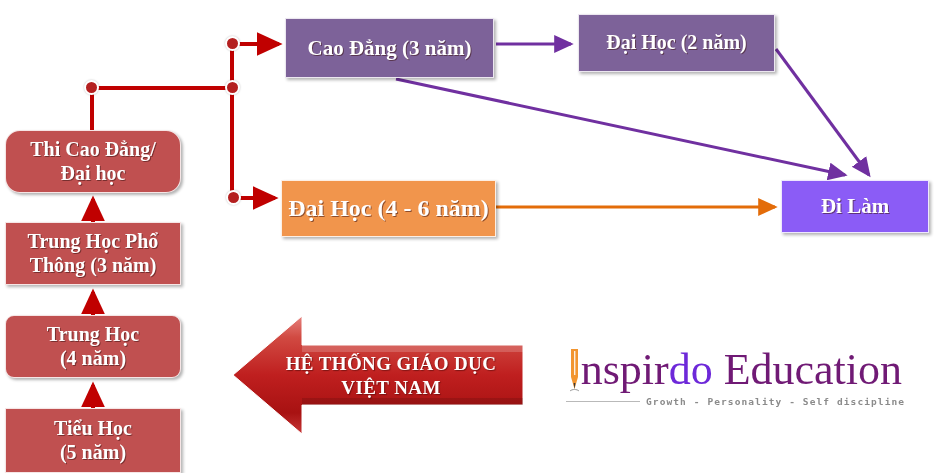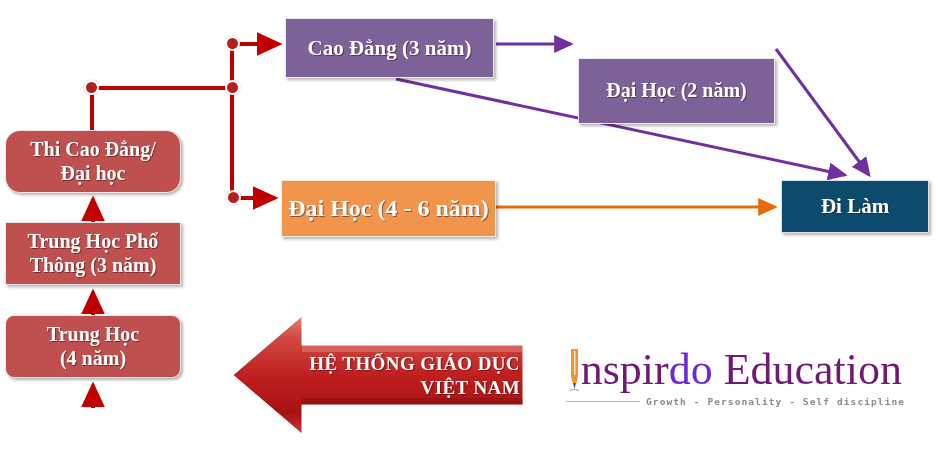--- a/index.html
+++ b/index.html
@@ -39,29 +39,29 @@
     font-weight: bold;
     line-height: 1.18;
     box-shadow: 2px 2px 3px rgba(0,0,0,0.30);
     text-shadow: 1px 1px 0 rgba(60,20,20,0.55);
     border: 1px solid rgba(255,255,255,0.85);
     z-index: 5;
   }
   .node-red    { background: #c05050; }
   .node-purple { background: #7d6299; }
   .node-orange { background: #f1954c; }
-  .node-teal   { background: #0c4a6e; }
+  .node-teal   { background: #8b5cf6; }
 
   
   #node-thi-cao-dang      { left: 5px;   top: 130px; width: 176px; height: 63px; font-size: 20px; border-radius: 15px; }
   #node-trung-hoc-pho-thong{ left: 5px;  top: 222px; width: 176px; height: 63px; font-size: 20px; }
   #node-trung-hoc         { left: 5px;   top: 315px; width: 176px; height: 63px; font-size: 20px; border-radius: 9px; }
   #node-tieu-hoc          { left: 5px;   top: 408px; width: 176px; height: 65px; font-size: 20px; }
   #node-cao-dang          { left: 285px; top: 18px;  width: 209px; height: 60px; font-size: 21px; }
-  #node-dai-hoc-2         { left: 578px; top: 14px;  width: 197px; height: 66px; font-size: 20px; margin-top: 44px; }
+  #node-dai-hoc-2         { left: 578px; top: 14px;  width: 197px; height: 58px; font-size: 20px; }
   #node-dai-hoc-46        { left: 281px; top: 180px; width: 215px; height: 57px; font-size: 24px; }
   #node-di-lam            { left: 781px; top: 180px; width: 148px; height: 53px; font-size: 21px; }
 
   
   .junction {
     position: absolute;
     width: 15px;
     height: 15px;
     border-radius: 50%;
     background: #b42020;
@@ -72,21 +72,21 @@
   }
   #dot-a { left: 84px;  top: 80px;  }
   #dot-b { left: 225px; top: 36px;  }
   #dot-c { left: 225px; top: 80px;  }
   #dot-d { left: 226px; top: 190px; }
   #banner-label {
     position: absolute;
     left: 262px;
     top: 352px;
     width: 258px;
-    text-align: right;
+    text-align: center;
     color: #ffffff;
     font-family: "Liberation Serif", serif;
     font-weight: bold;
     font-size: 19px;
     line-height: 1.25;
     letter-spacing: 0.4px;
     text-shadow: 1px 1px 1px rgba(90,10,10,0.65);
     z-index: 7;
     pointer-events: none;
   }
@@ -232,20 +232,26 @@
     </div>
   </div>
 
   <div class="node node-red" id="node-trung-hoc">
     <div>
       <span>Trung Học</span><br>
       <span>(4 năm)</span>
     </div>
   </div>
 
+  <div class="node node-red" id="node-tieu-hoc">
+    <div>
+      <span>Tiểu Học</span><br>
+      <span>(5 năm)</span>
+    </div>
+  </div>
 
   <div class="node node-purple" id="node-cao-dang">
     <span>Cao Đẳng (3 năm)</span>
   </div>
 
   <div class="node node-purple" id="node-dai-hoc-2">
     <span>Đại Học (2 năm)</span>
   </div>
 
   <div class="node node-orange" id="node-dai-hoc-46">

